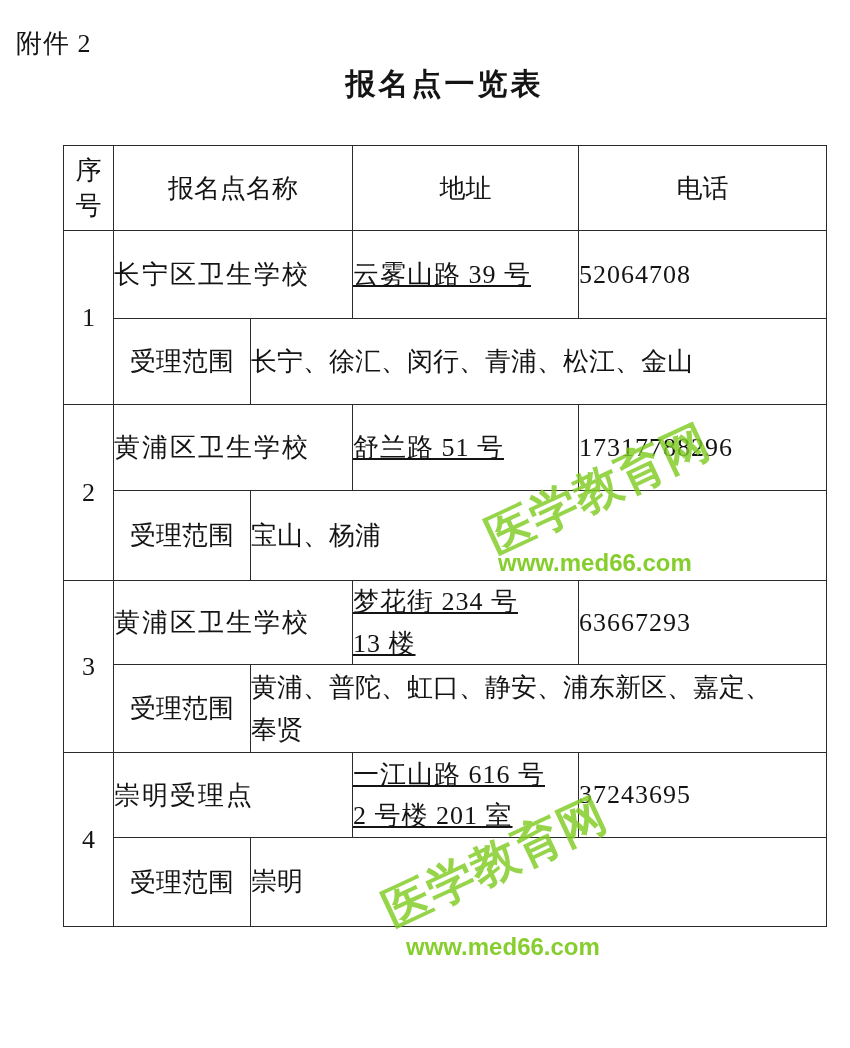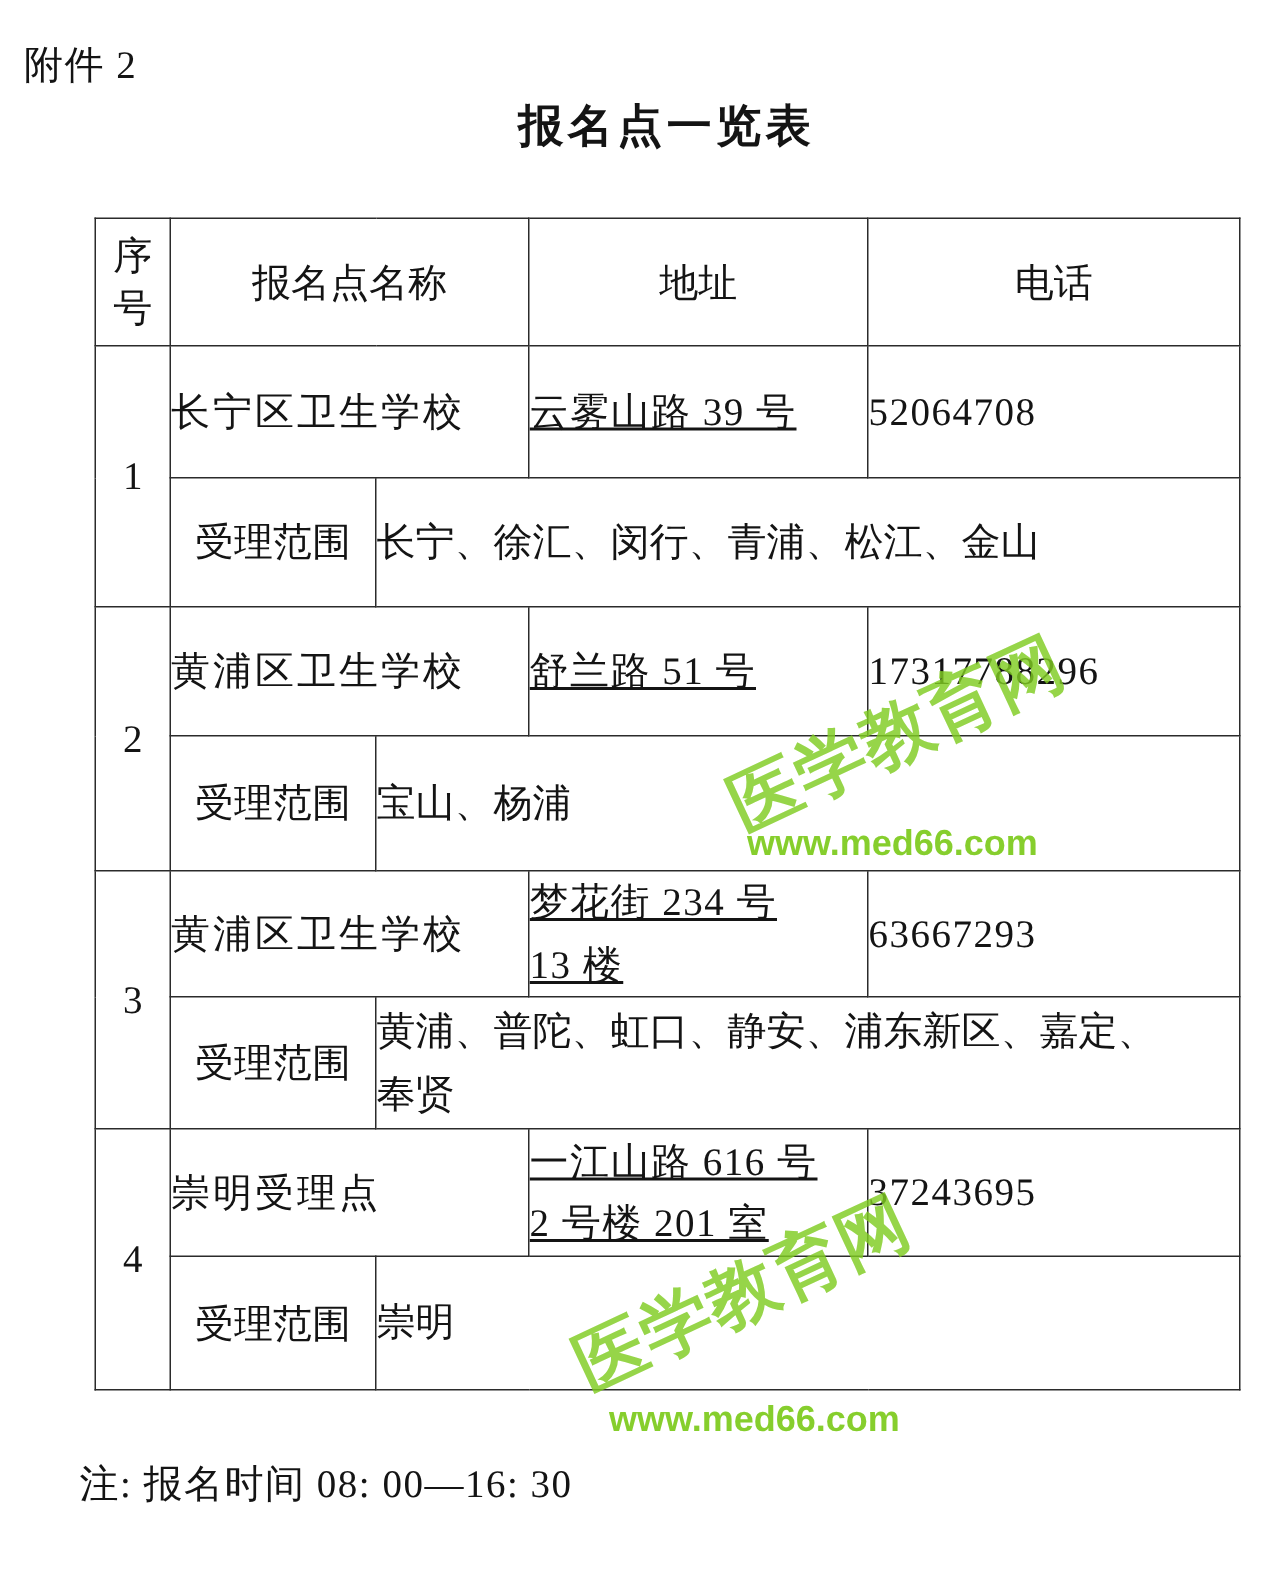--- a/index.html
+++ b/index.html
@@ -102,14 +102,13 @@
         <td colspan="3" class="h-g4b c-scope">崇明</td>
       </tr>
     </tbody>
   </table>
 
   <div id="wm-cn-1" class="wm wm-cn" style="color: rgb(128, 204, 34);">医学教育网</div>
   <div id="wm-url-1" class="wm wm-url" style="color: rgb(128, 204, 34);">www.med66.com</div>
   <div id="wm-cn-2" class="wm wm-cn" style="color: rgb(128, 204, 34);">医学教育网</div>
   <div id="wm-url-2" class="wm wm-url" style="color: rgb(128, 204, 34);">www.med66.com</div>
 
-  <div class="note">注: 报名时间 08: 00—16: 30</div>
 </div>
 
 </body></html>

